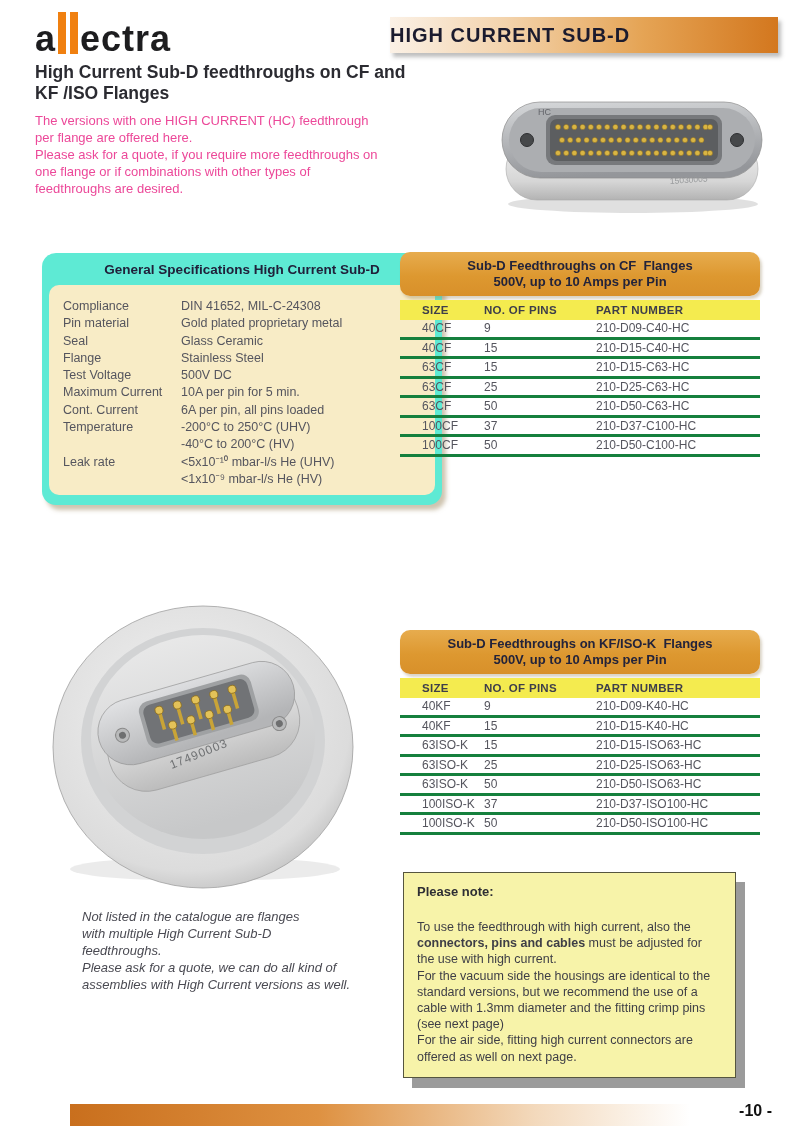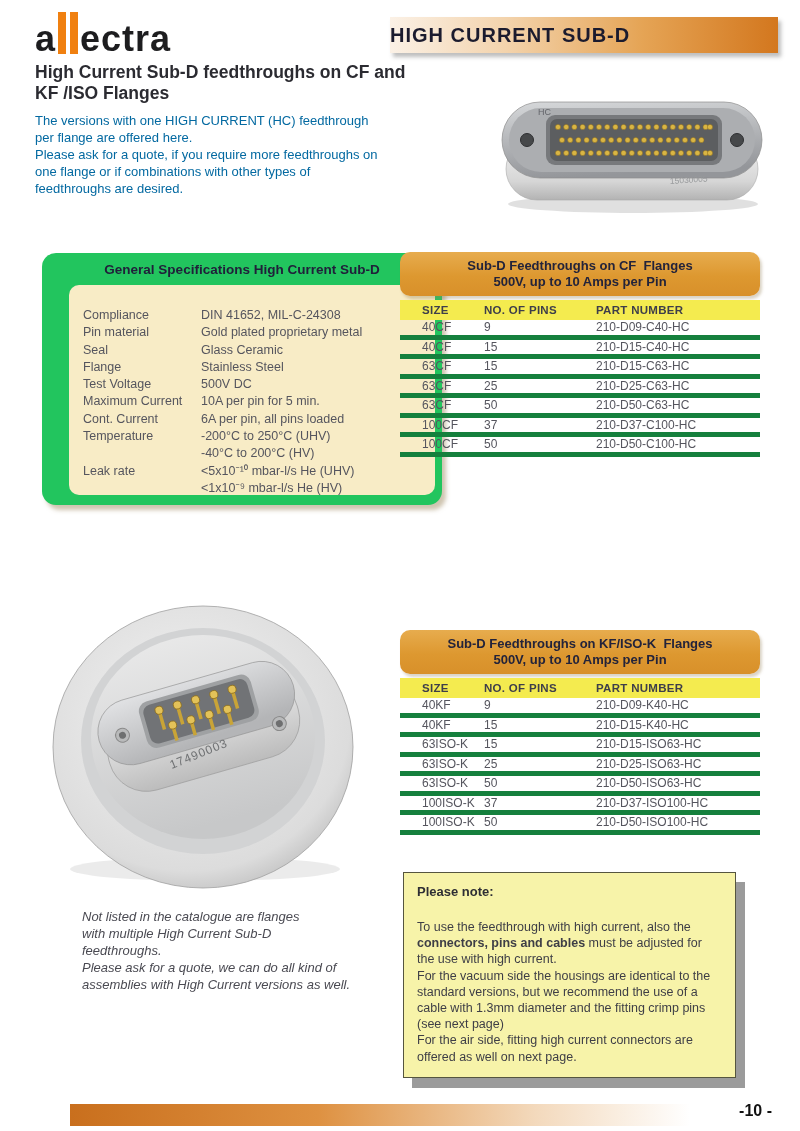--- a/index.html
+++ b/index.html
@@ -17,51 +17,51 @@
   .banner { position:absolute; left:390px; top:17px; width:388px; height:36px;
     background:linear-gradient(90deg,#fbf1e6 0%,#f3d3ac 30%,#e5a455 65%,#d3771e 100%);
     box-shadow:3px 4px 4px rgba(110,110,110,0.45);
     display:flex; align-items:center; }
   .banner-text { font-size:20px; font-weight:bold; color:#1b1b2e; letter-spacing:1px; }
 
   
   .page-heading { position:absolute; left:35px; top:62px; width:430px;
     font-size:17.5px; font-weight:bold; color:#2b2b31; line-height:21px; white-space:pre-wrap; }
   .intro { position:absolute; left:35px; top:112px; width:440px;
-    font-size:13px; color:#0369a1; line-height:17px; white-space:pre-wrap; }
+    font-size:13px; color:#ec4899; line-height:17px; white-space:pre-wrap; }
 
   
   .connector-photo { position:absolute; left:488px; top:88px; width:290px; height:130px; }
   .flange-photo { position:absolute; left:45px; top:595px; width:315px; height:300px; }
 
   
   .spec-box { position:absolute; left:42px; top:253px; width:400px; height:252px;
-    background:#22c55e; border-radius:14px; box-shadow:4px 5px 4px rgba(160,140,100,0.5); }
+    background:#5eead4; border-radius:14px; box-shadow:4px 5px 4px rgba(160,140,100,0.5); }
   .spec-title { height:32px; display:flex; align-items:center; justify-content:center;
     font-size:13.5px; font-weight:bold; color:#20203a; }
   .spec-panel { position:absolute; left:7px; right:7px; top:32px; bottom:10px;
-    background:#f8ecc6; border-radius:10px; padding:22px 14px;margin-left:20px; }
+    background:#f8ecc6; border-radius:10px; padding:13px 14px; }
   .spec-row { display:grid; grid-template-columns:118px 1fr; line-height:17.3px; }
   .spec-label, .spec-value { font-size:12.5px; color:#55555e; }
 
   
   .ptable { position:absolute; width:360px; }
   .ptable-cf { left:400px; top:252px; }
   .ptable-kf { left:400px; top:630px; }
   .ptable-head { height:44px; border-radius:10px;
     background:linear-gradient(180deg,#e7ac4e 0%,#dd9830 55%,#d8902a 100%);
     box-shadow:2px 3px 3px rgba(150,130,90,0.35);
     display:flex; align-items:center; justify-content:center; text-align:center;
     font-size:13px; font-weight:bold; color:#23233a; line-height:16px; white-space:pre-wrap; }
   .col-head { margin-top:4px; height:20px; background:#f4eb4f;
     display:grid; grid-template-columns:84px 112px 1fr; align-items:center; }
   .col-head span { font-size:11.5px; font-weight:bold; color:#3e3e4a; letter-spacing:0.3px; }
   .col-head span:first-child { padding-left:22px; }
   .trow { display:grid; grid-template-columns:84px 112px 1fr; align-items:center;
-    height:19.5px; border-bottom:5px solid #15803d; }
+    height:19.5px; border-bottom:3px solid #15803d; }
   .trow span { font-size:12px; color:#55555e; }
   .trow span:first-child { padding-left:22px; }
 
   
   .side-note { position:absolute; left:82px; top:908px; width:340px;
     font-size:13px; font-style:italic; color:#4a4a52; line-height:17px; white-space:pre-wrap; }
 
   
   .note-box { position:absolute; left:403px; top:872px; width:333px; min-height:186px;
     background:#f7f3a9; border:1px solid #55553f; box-shadow:9px 10px 0 #9b9b9b;

